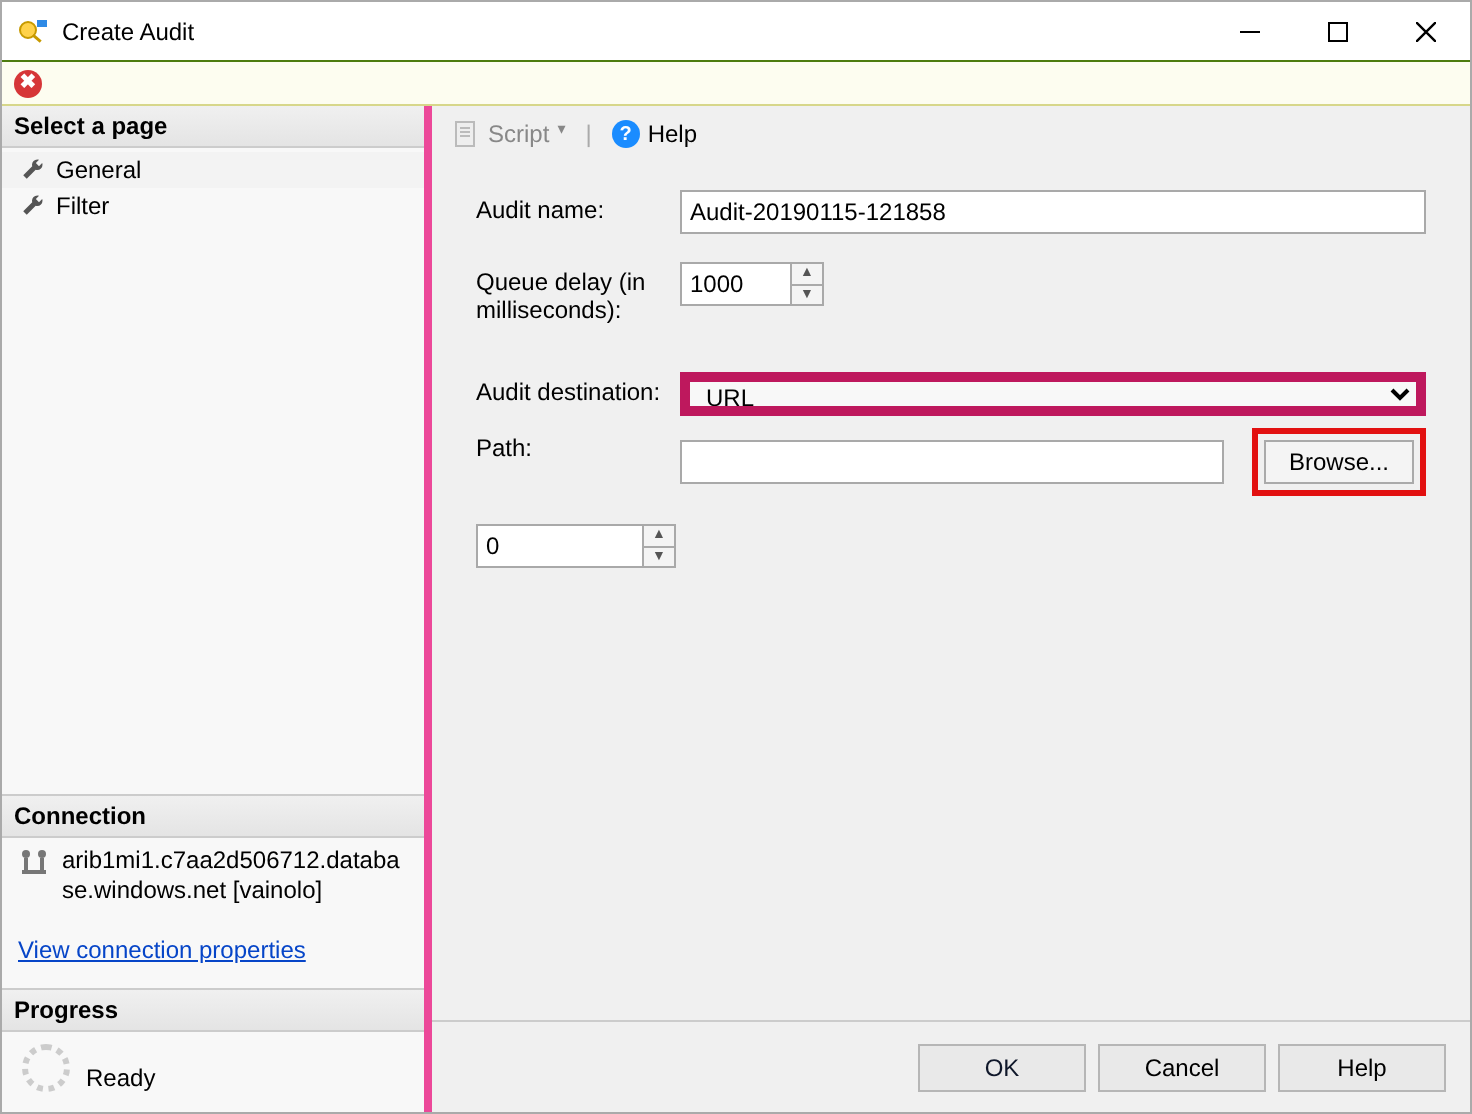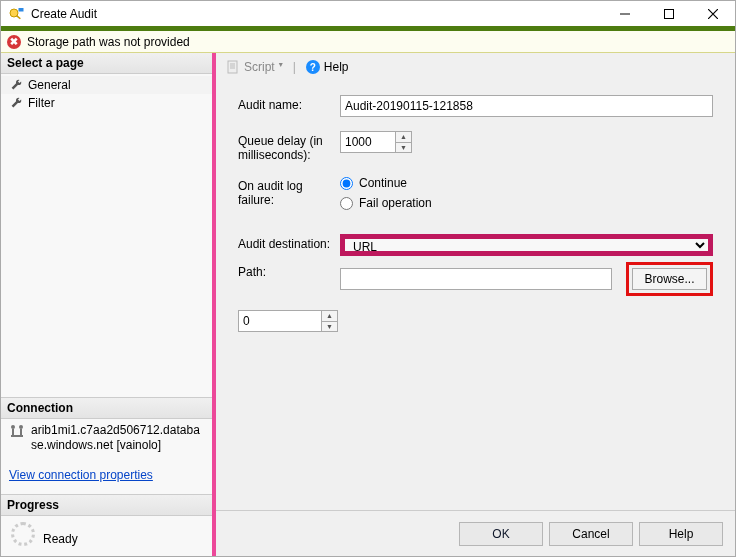--- a/index.html
+++ b/index.html
@@ -1,19 +1,19 @@
 <!DOCTYPE html>
 <html><head>
 <meta charset="utf-8">
 <style>
   * { box-sizing: border-box; font-family: "Segoe UI", Tahoma, sans-serif; font-size: 12px; }
   html, body { margin: 0; padding: 0; }
   body { width: 736px; height: 557px; background: #fff; border: 1px solid #aaa; display: flex; flex-direction: column; }
 
-  .titlebar { height: 30px; display: flex; align-items: center; padding: 0 0 0 8px; border-bottom: 5px solid #4d7c0f; }
+  .titlebar { height: 30px; display: flex; align-items: center; padding: 0 0 0 8px; border-bottom: 1px solid #4d7c0f; }
   .titlebar .app-icon { width: 16px; height: 16px; margin-right: 6px; display: flex; align-items: center; justify-content: center; }
   .titlebar .title { flex: 1; }
   .winbtn { width: 44px; height: 30px; display: flex; align-items: center; justify-content: center; color: #333; }
 
   .alertbar { height: 22px; background: #fdfdf0; border-bottom: 1px solid #d7d78a; display: flex; align-items: center; padding: 0 6px; gap: 6px; }
   .alert-icon { width: 14px; height: 14px; border-radius: 50%; background: #d63638; color: #fff; display: flex; align-items: center; justify-content: center; font-weight: bold; font-size: 10px; line-height: 1; }
 
   .body { flex: 1; display: flex; min-height: 0; }
   .sidebar { width: 215px; background: #f8f8f8; border-right: 4px solid #ec4899; display: flex; flex-direction: column; }
   .sidebar .section-header { background: linear-gradient(#f0f0f0,#e4e4e4); border-top: 1px solid #ccc; border-bottom: 1px solid #ccc; padding: 3px 6px; font-weight: bold; }
@@ -84,21 +84,20 @@
   </div>
   <div class="winbtn close">
     <svg width="10" height="10" viewBox="0 0 10 10">
         <path d="M0 0 L10 10 M10 0 L0 10" stroke="#000" stroke-width="1.2"></path>
       </svg>
   </div>
 </div>
 
 <div class="alertbar">
   <span class="alert-icon">✖</span>
-  <span>Storage path was not provided</span>
 </div>
 
 <div class="body">
 
   <div class="sidebar">
     <div class="section-header first">Select a page</div>
     <div class="items">
       <div class="side-item selected">
         <svg class="wrench" viewBox="0 0 16 16">
           <path d="M11 2a3 3 0 0 0-3 3c0 .3.05.6.14.88L3 11l2 2 5.12-5.14c.28.09.58.14.88.14a3 3 0 0 0 3-3c0-.36-.07-.7-.19-1.02L12 5.8 10.2 4l1.82-1.81A3 3 0 0 0 11 2z" fill="#555"></path>
@@ -167,35 +166,20 @@
           <span class="spin-wrap">
             <input class="text-input small" type="text" value="1000" style="">
             <span class="spin-btns">
                 <div>▲</div>
                 <div>▼</div>
               </span>
           </span>
         </div>
       </div>
 
-      <div class="form-row">
-        <div class="form-label">On audit log failure:</div>
-        <div class="form-control">
-          <div class="radio-col">
-            <label class="radio-item">
-              <input type="radio" name="fail" checked="" style="">
-              <span>Continue</span>
-            </label>
-            <label class="radio-item">
-              <input type="radio" name="fail" style="">
-              <span>Fail operation</span>
-            </label>
-          </div>
-        </div>
-      </div>
       <div style="height:10px;"></div>
 
       <div class="form-row tight">
         <div class="form-label">Audit destination:</div>
         <div class="form-control">
           <select class="combo">
             <option>URL</option>
           </select>
         </div>
       </div>

